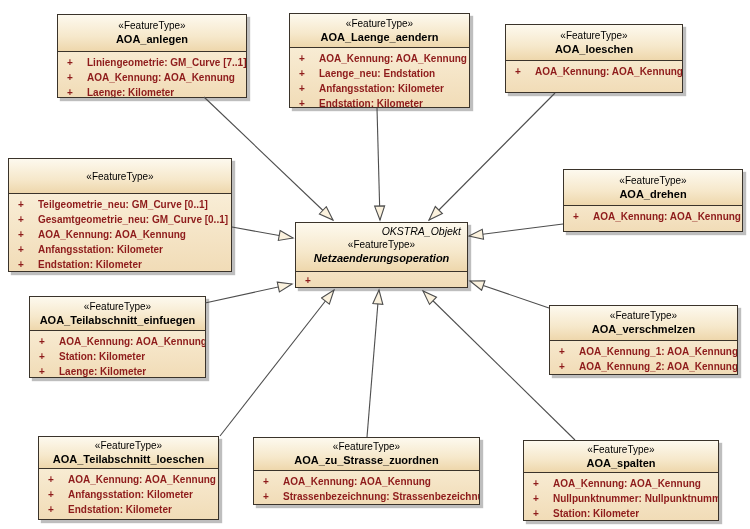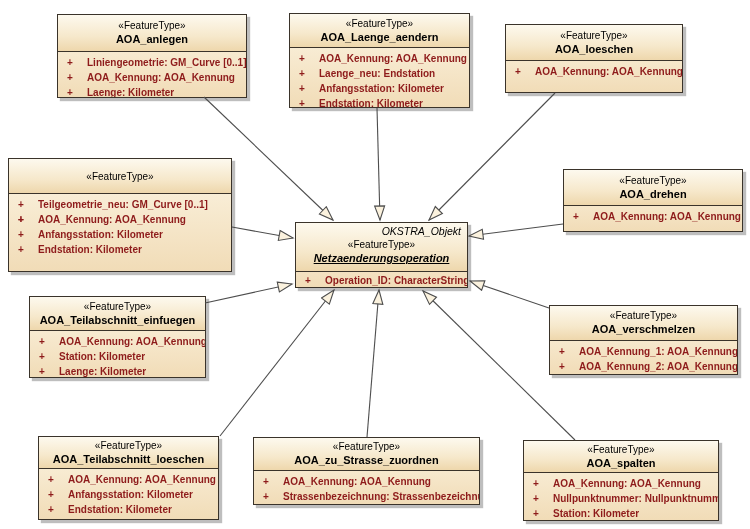--- a/index.html
+++ b/index.html
@@ -25,21 +25,21 @@
     background:var(--hdr-grad);
     display:flex;flex-direction:column;justify-content:center;
     padding:2px 2px;flex:0 0 auto;
   }
   .stereo{font-size:10px;color:#000;text-align:center;line-height:13px;white-space:nowrap;}
   .cname{font-size:11px;font-weight:bold;color:#000;text-align:center;line-height:15px;white-space:nowrap;}
   .attrs{flex:1 1 auto;padding-top:3px;overflow:hidden;}
   .attr{position:relative;padding-left:29px;font-size:10px;font-weight:bold;color:var(--red);line-height:15px;white-space:nowrap;}
   .attr .vis{position:absolute;left:9px;top:0;}
   .central .parent-label{font-size:10.5px;font-style:italic;color:#000;text-align:right;line-height:13px;padding:1px 4px 0 0;white-space:nowrap;}
-  .central .cname{font-style:italic;text-decoration:underline;}
+  .central .cname{font-style:italic;}
   .central .hdr{justify-content:flex-start;padding-top:1px;}
   .central .attrs{padding-top:1px;}
 </style>
 </head>
 <body>
 
 <div id="canvas">
 
   <svg id="connector-layer" viewBox="0 0 750 529" xmlns="http://www.w3.org/2000/svg">
     <defs>
@@ -60,21 +60,21 @@
       <line x1="575" y1="440" x2="423" y2="291" marker-end="url(#gen-head)"></line>
     </g>
   </svg>
 
   <div class="uml-class" style="left:57px;top:14px;width:190px;height:84px;">
     <div class="hdr" style="height:37px;">
       <div class="stereo">«FeatureType»</div>
       <div class="cname">AOA_anlegen</div>
     </div>
     <div class="attrs">
-      <div class="attr"><span class="vis">+</span><span>Liniengeometrie: GM_Curve [0..1]</span></div>
+      <div class="attr"><span class="vis">+</span><span>Liniengeometrie: GM_Curve [7..1]</span></div>
       <div class="attr"><span class="vis">+</span><span>AOA_Kennung: AOA_Kennung</span></div>
       <div class="attr"><span class="vis">+</span><span>Laenge: Kilometer</span></div>
     </div>
   </div>
 
   <div class="uml-class" style="left:289px;top:13px;width:181px;height:95px;">
     <div class="hdr" style="height:34px;">
       <div class="stereo">«FeatureType»</div>
       <div class="cname">AOA_Laenge_aendern</div>
     </div>
@@ -95,35 +95,35 @@
       <div class="attr"><span class="vis">+</span><span>AOA_Kennung: AOA_Kennung</span></div>
     </div>
   </div>
 
   <div class="uml-class" style="left:8px;top:158px;width:224px;height:114px;">
     <div class="hdr" style="height:35px;">
       <div class="stereo">«FeatureType»</div>
     </div>
     <div class="attrs">
       <div class="attr"><span class="vis">+</span><span>Teilgeometrie_neu: GM_Curve [0..1]</span></div>
-      <div class="attr"><span class="vis">+</span></div>
+      <div class="attr"><span class="vis">+</span><span>Gesamtgeometrie_neu: GM_Curve [0..1]</span></div>
       <div class="attr"><span class="vis">+</span><span>AOA_Kennung: AOA_Kennung</span></div>
       <div class="attr"><span class="vis">+</span><span>Anfangsstation: Kilometer</span></div>
       <div class="attr"><span class="vis">+</span><span>Endstation: Kilometer</span></div>
     </div>
   </div>
 
   <div class="uml-class central" style="left:295px;top:222px;width:173px;height:66px;">
     <div class="hdr" style="height:49px;">
       <div class="parent-label">OKSTRA_Objekt</div>
       <div class="stereo">«FeatureType»</div>
       <div class="cname">Netzaenderungsoperation</div>
     </div>
     <div class="attrs">
-      <div class="attr"><span class="vis">+</span><span>Operation_ID: CharacterString</span></div>
+      <div class="attr"><span class="vis">+</span></div>
     </div>
   </div>
 
   <div class="uml-class" style="left:563px;top:169px;width:180px;height:63px;">
     <div class="hdr" style="height:36px;">
       <div class="stereo">«FeatureType»</div>
       <div class="cname">AOA_drehen</div>
     </div>
     <div class="attrs">
       <div class="attr"><span class="vis">+</span><span>AOA_Kennung: AOA_Kennung</span></div>

